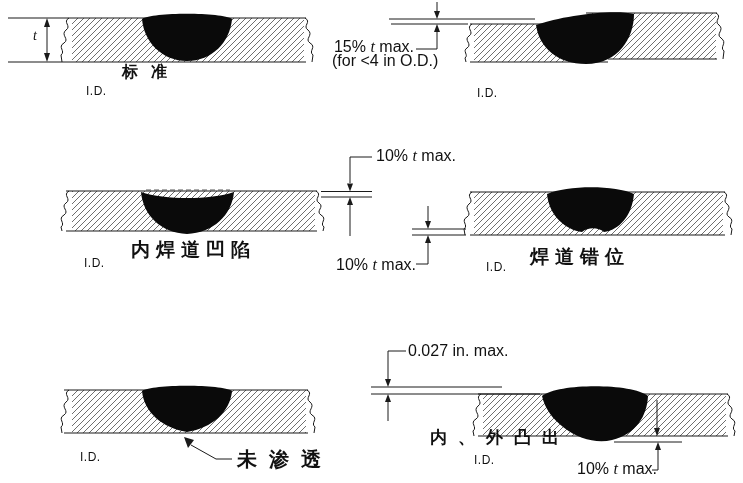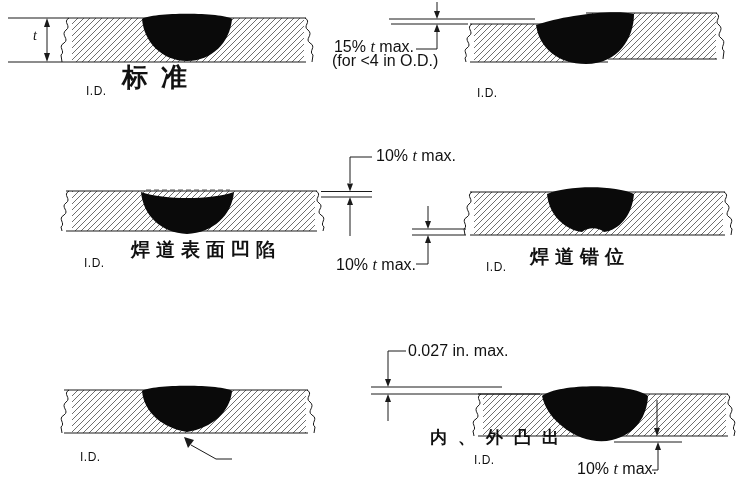--- a/index.html
+++ b/index.html
@@ -126,38 +126,39 @@
       <polygon points="657,436 654,428 660,428" fill="#1a1a1a" stroke="none"></polygon>
       <path d="M614,442 H682" stroke-width="1"></path>
       <polygon points="658,442 655,450 661,450" fill="#1a1a1a" stroke="none"></polygon>
       <path d="M658,450 V470 H652" stroke-width="1"></path>
     </g>
   </svg>
 
   <span class="lbl t-sym" style="left:33px;top:28px;">t</span>
 
   <span class="lbl id" style="left:86px;top:69px;">I.D.</span>
-  <span class="lbl title" style="left:122px;top:63px;font-size:26px;letter-spacing:13px;">标准</span>
+  <span class="lbl title" style="left:122px;top:63px;font-size:16px;letter-spacing:13px;">标准</span>
 
   <span class="lbl dim alignr" style="left:330px;top:38px;width:84px;"><span>15% </span><i>t</i><span> max.</span></span>
   <span class="lbl dim" style="left:332px;top:52px;">(for &lt;4 in O.D.)</span>
 
   <span class="lbl id" style="left:477px;top:71px;">I.D.</span>
 
   <span class="lbl dim" style="left:376px;top:147px;"><span>10% </span><i>t</i><span> max.</span></span>
 
   <span class="lbl id" style="left:84px;top:241px;">I.D.</span>
-  <span class="lbl title" style="left:131px;top:240px;font-size:19px;letter-spacing:6px;">焊道表面凹陷</span>
+  <span class="lbl title" style="left:131px;top:240px;font-size:19px;letter-spacing:6px;">内焊道凹陷</span>
 
   <span class="lbl dim alignr" style="left:336px;top:256px;width:78px;"><span>10% </span><i>t</i><span> max.</span></span>
 
   <span class="lbl id" style="left:486px;top:245px;">I.D.</span>
   <span class="lbl title" style="left:530px;top:247px;font-size:19px;letter-spacing:6px;">焊道错位</span>
 
   <span class="lbl id" style="left:80px;top:435px;">I.D.</span>
+  <span class="lbl title" style="left:237px;top:448px;font-size:20px;letter-spacing:12px;">未渗透</span>
 
   <span class="lbl dim" style="left:408px;top:342px;">0.027 in. max.</span>
 
   <span class="lbl id" style="left:474px;top:438px;">I.D.</span>
   <span class="lbl title" style="left:430px;top:429px;font-size:17px;letter-spacing:11px;">内、外凸出</span>
 
   <span class="lbl dim" style="left:577px;top:460px;"><span>10% </span><i>t</i><span> max.</span></span>
 
 </div>
 

